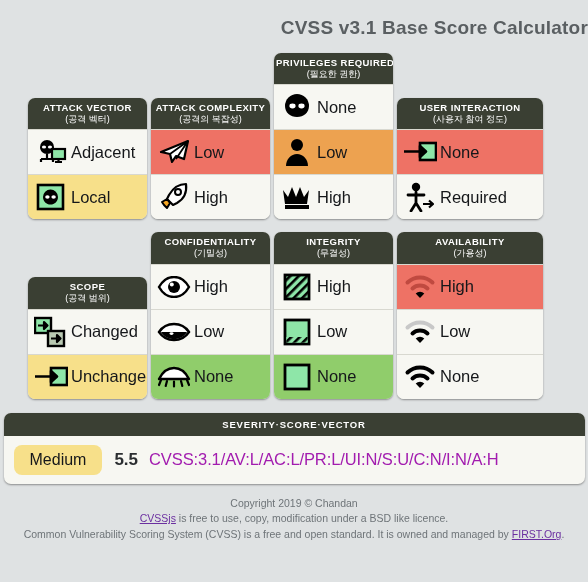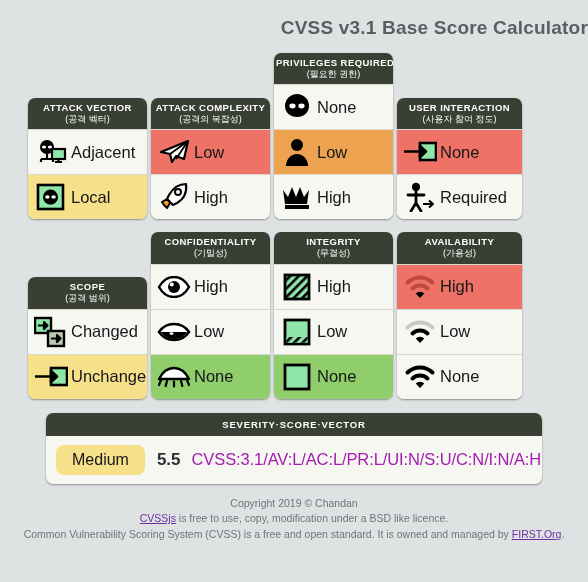--- a/index.html
+++ b/index.html
@@ -33,21 +33,21 @@
   .metric-grid.row2 { margin-top: 13px; }
 
   .metric-card {
     width: 119px;
     background: #f7f7f2;
     border-radius: 7px;
     box-shadow: 0 1px 2px rgba(0,0,0,.38);
     overflow: hidden;
     flex: 0 0 auto;
   }
-  .metric-card.wide { width: 125px; }
+  .metric-card.wide { width: 146px; }
 
   .card-header {
     background: #3a3f33;
     color: #ffffff;
     text-align: center;
     padding: 5px 2px 5px 2px;
     line-height: 1.15;
   }
   .card-header .en {
     display: block;
@@ -87,21 +87,21 @@
     white-space: nowrap;
   }
   .option.sel-red { background: #ee7265; }
   .option.sel-orange { background: #eda250; }
   .option.sel-yellow { background: #f7e08a; }
   .option.sel-green { background: #90cd6b; }
 
   
   .score-panel {
     margin: 14px auto 0 auto;
-    width: 496px;
+    width: 581px;
     background: #f7f7f2;
     border-radius: 7px;
     box-shadow: 0 1px 2px rgba(0,0,0,.38);
     overflow: hidden;
   }
   .score-header {
     background: #3a3f33;
     color: #fff;
     text-align: center;
     font-size: 9.5px;

